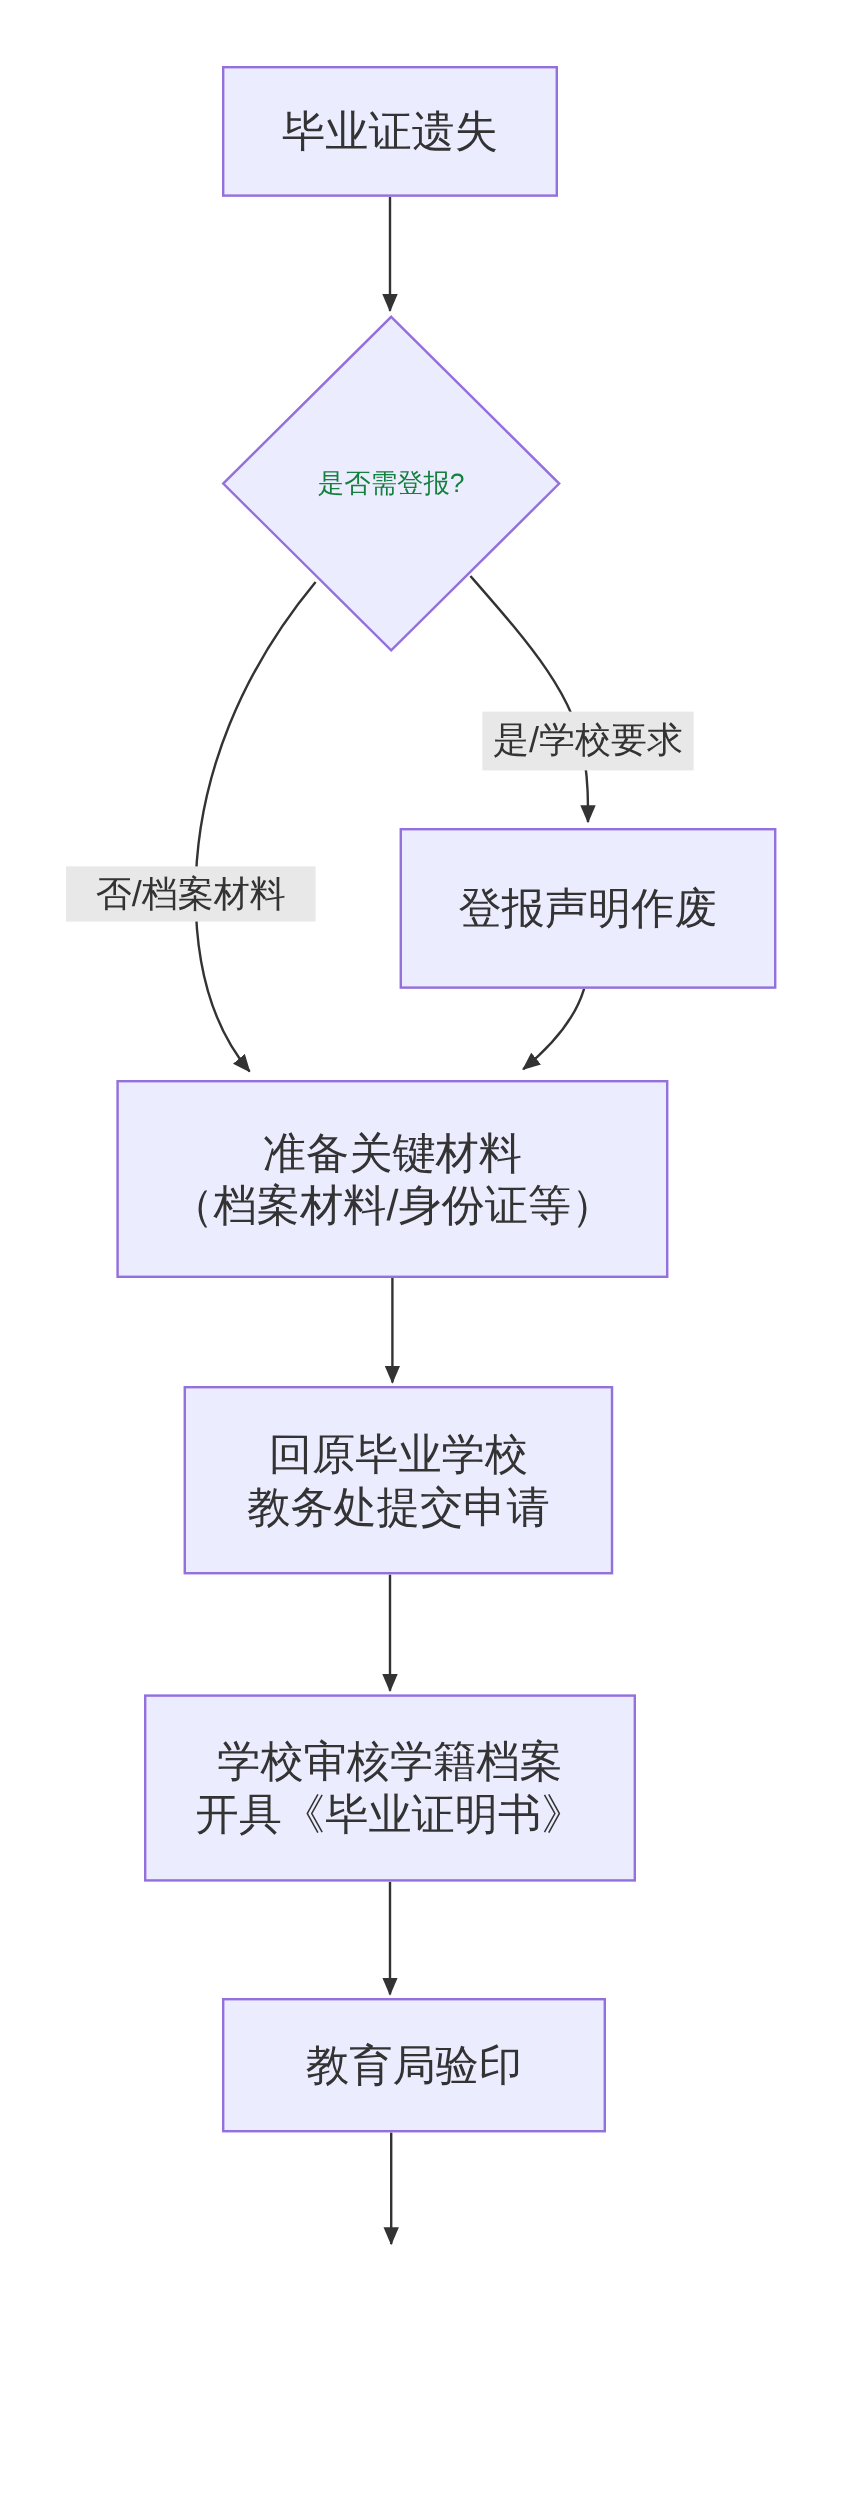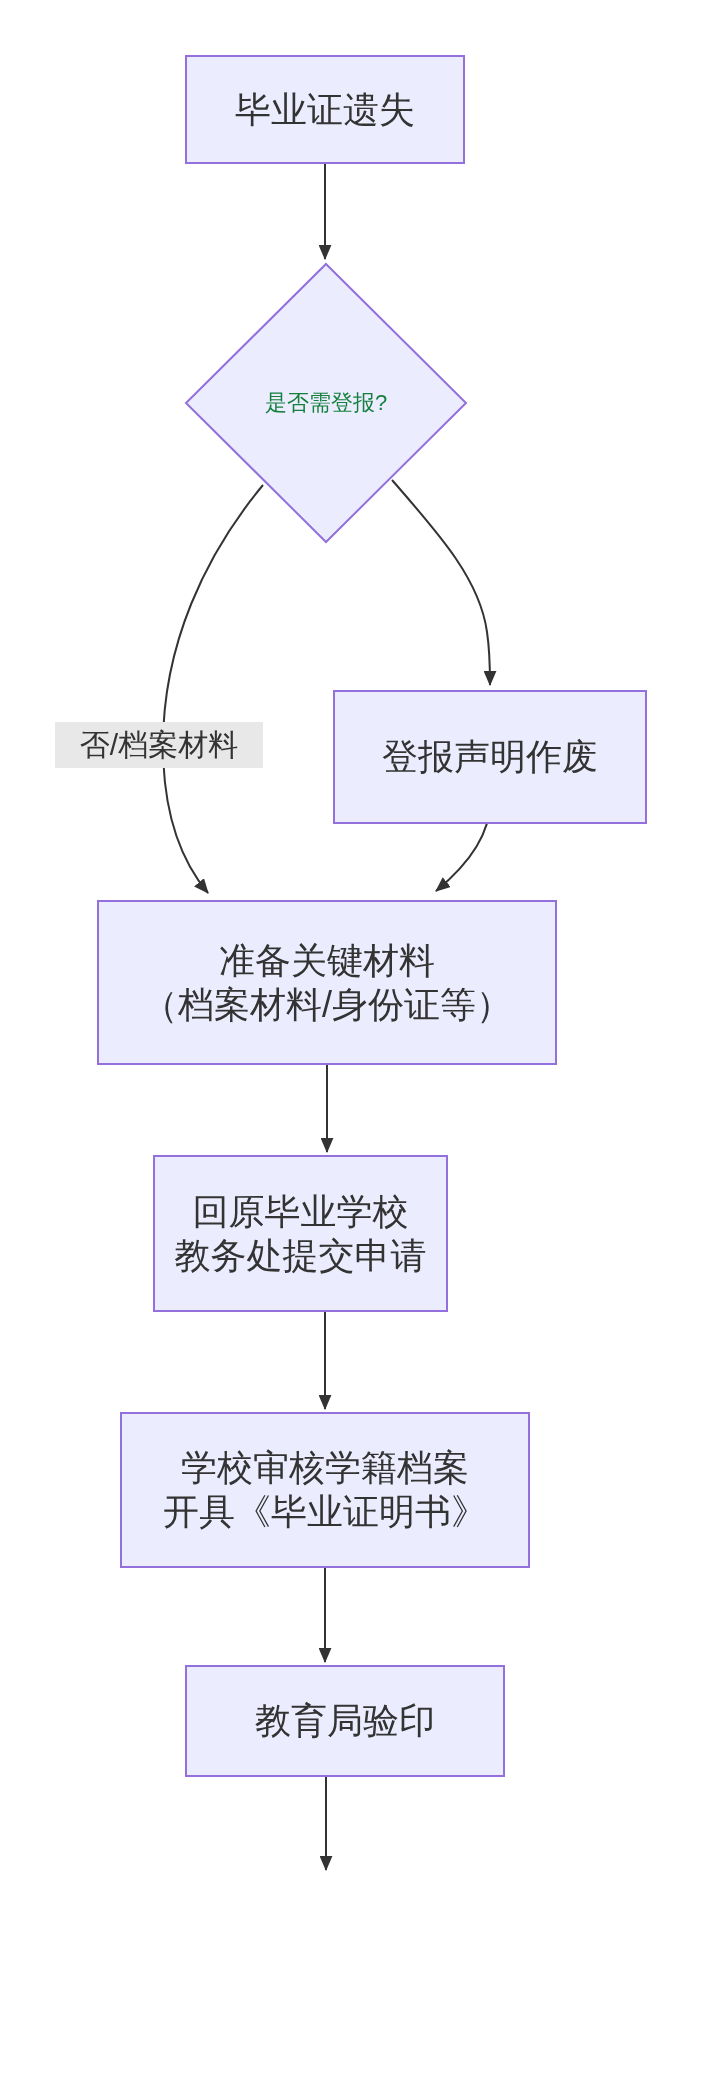--- a/index.html
+++ b/index.html
@@ -94,25 +94,26 @@
 
   <div class="node" style="left:185px; top:55px; width:280px; height:109px;">毕业证遗失</div>
 
   <div class="diamond-label" style="left:186px; top:264px; width:280px; height:278px;">是否需登报?</div>
 
   <div class="node" style="left:333px; top:690px; width:314px; height:134px;">登报声明作废</div>
 
   <div class="node" style="left:97px; top:900px; width:460px; height:165px;">准备关键材料
 （档案材料/身份证等）</div>
 
-  <div class="node" style="left:153px; top:1155px; width:295px; height:157px;">回原毕业学校
+  <div class="node" style="left:153px; top:1155px; width:358px; height:157px;">回原毕业学校
 教务处提交申请</div>
 
   <div class="node" style="left:120px; top:1412px; width:410px; height:156px;">学校审核学籍档案
 开具《毕业证明书》</div>
 
   <div class="node" style="left:185px; top:1665px; width:320px; height:112px;">教育局验印</div>
 
 
   <div class="edge-label" style="left:55px; top:722px; width:208px; height:46px;">否/档案材料</div>
 
+  <div class="edge-label" style="left:402px; top:593px; width:176px; height:49px;">是/学校要求</div>
 
 </div>
 
 </body></html>

